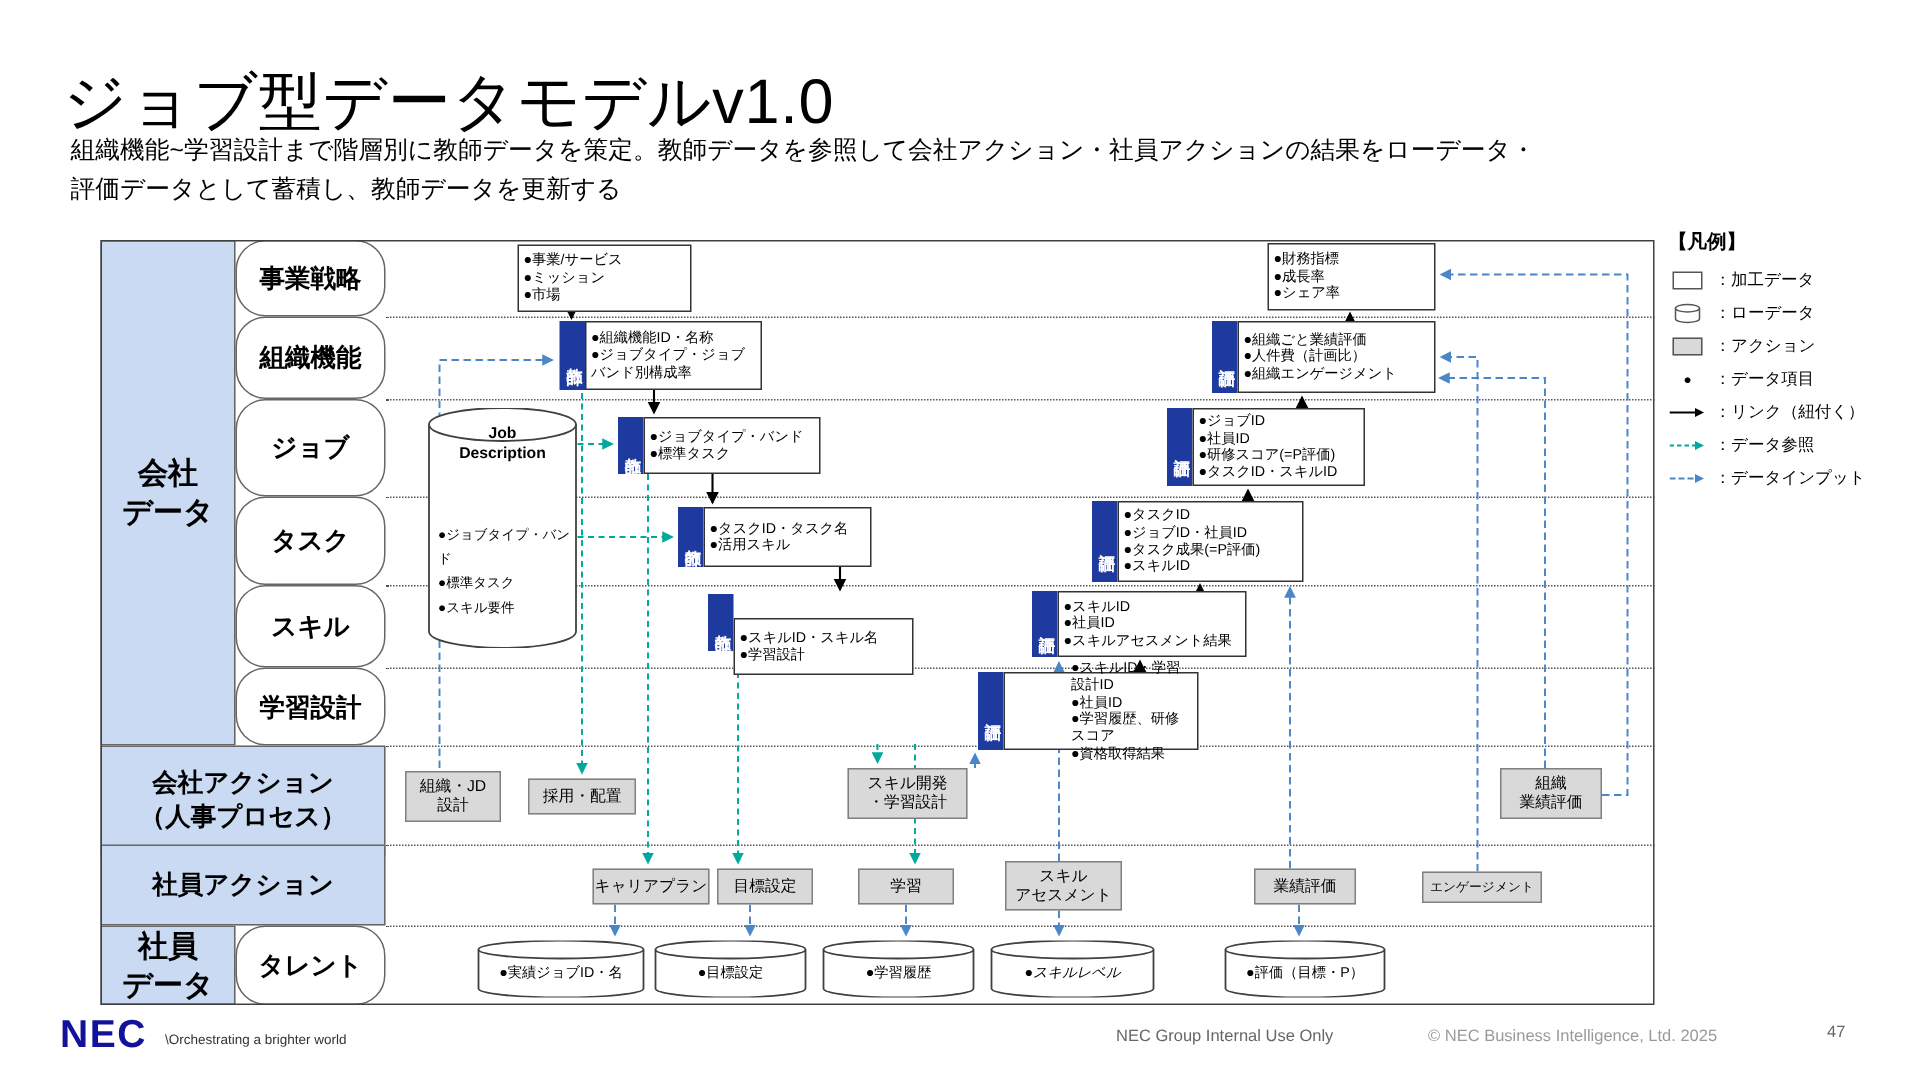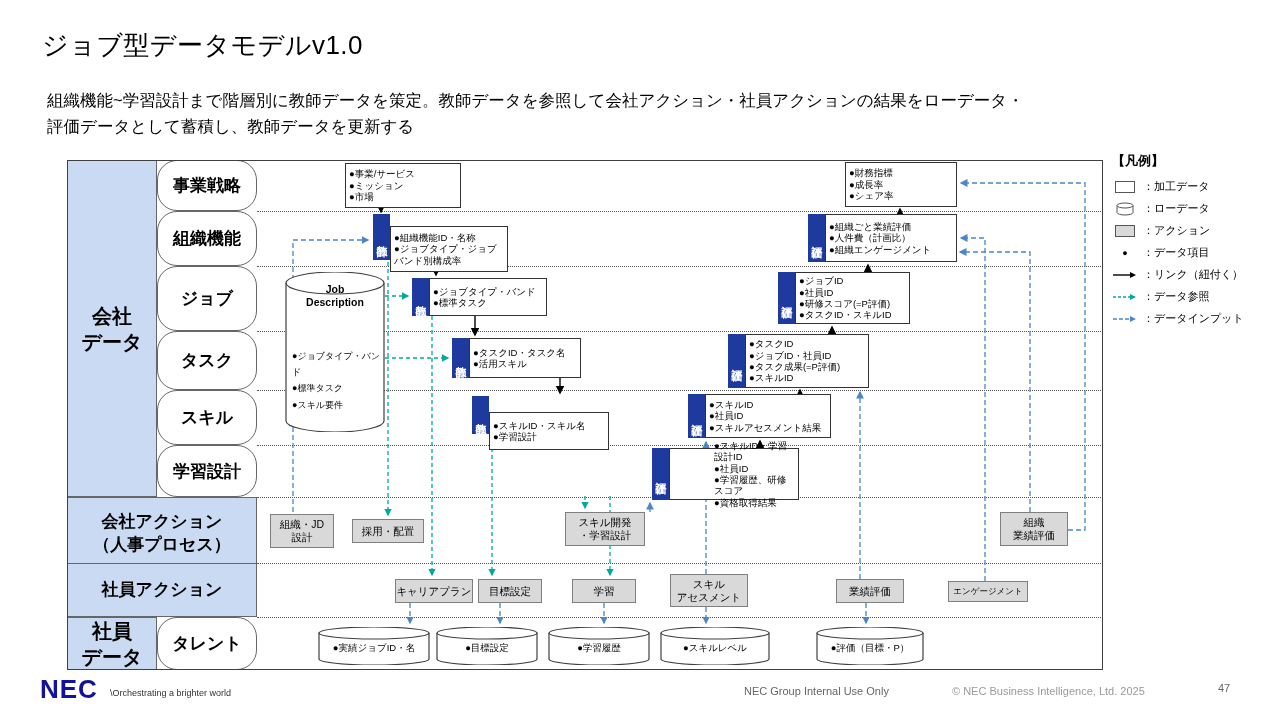--- a/index.html
+++ b/index.html
@@ -1,19 +1,19 @@
 <!DOCTYPE html>
 <html style="--hblue: #c9daf2; --agray: #d9d9d9; --teal: #00a99d; --inputblue: #4a86c8; --tagblue: #1e3a9e; --necblue: #12129a;"><head>
 <meta charset="utf-8">
 <style>
   html,body{margin:0;padding:0;background:#fff;}
   body{font-family:"Liberation Sans","DejaVu Sans",sans-serif;color:#000;}
   #slide{position:relative;width:1280px;height:720px;background:#fff;overflow:hidden;}
 
-  #title{position:absolute;left:42px;top:28px;font-size:26px;letter-spacing:0.5px;}
+  #title{position:absolute;left:42px;top:40px;font-size:42px;letter-spacing:0.5px;}
   #subtitle{position:absolute;left:47px;top:88px;font-size:16.5px;line-height:1.55;}
 
   .cell{position:absolute;box-sizing:border-box;border:1px solid #666;display:flex;align-items:center;
         justify-content:center;text-align:center;white-space:pre-line;background:#fff;z-index:1;}
   .blue{background:var(--hblue);}
   .lbl{font-size:17px;font-weight:bold;border-radius:20px;}
   .big{font-size:20px;font-weight:bold;line-height:1.3;}
   .mid{font-size:17px;font-weight:bold;line-height:1.35;}
 
   .dot{position:absolute;left:257px;width:846px;height:0;border-top:1px dotted #555;z-index:0;}
@@ -141,21 +141,21 @@
         <div class="ditem">●ミッション</div>
         <div class="ditem">●市場</div>
       </div>
       <div class="dbox" style="left: 845px; top: 162px; width: 112px; height: 45px;">
         <div class="ditem">●財務指標</div>
         <div class="ditem">●成長率</div>
         <div class="ditem">●シェア率</div>
       </div>
       <div class="tgroup" style="left: 373px; top: 214px; width: 135px; height: 46px;">
         <div class="ttag">教師</div>
-        <div class="tbox" style="left: 17px; top: 0px; width: 118px; height: 46px; margin-top: 12px;">
+        <div class="tbox" style="left: 17px; top: 0px; width: 118px; height: 46px;">
           <div class="ditem">●組織機能ID・名称</div>
           <div class="ditem">●ジョブタイプ・ジョブバンド別構成率</div>
         </div>
       </div>
       <div class="tgroup" style="left: 412px; top: 278px; width: 135px; height: 38px;">
         <div class="ttag">教師</div>
         <div class="tbox" style="left: 17px; top: 0px; width: 118px; height: 38px;">
           <div class="ditem">●ジョブタイプ・バンド</div>
           <div class="ditem">●標準タスク</div>
         </div>
@@ -243,21 +243,21 @@
         </svg>
         <div class="ctext" style="top: 15px;">●目標設定</div>
       </div>
       <div class="cyl" style="left: 548px; top: 627px; width: 102px; height: 38px;">
         <svg width="102" height="38" viewBox="0 0 102 38">
     <path d="M1 6 L1 32 A 50 6 0 0 0 101 32 L 101 6" fill="#fff" stroke="#404040" stroke-width="1.2"></path>
     <ellipse cx="51" cy="6" rx="50" ry="6" fill="#fff" stroke="#404040" stroke-width="1.2"></ellipse>
         </svg>
         <div class="ctext" style="top: 15px;">●学習履歴</div>
       </div>
-      <div class="cyl" style="left: 660px; top: 627px; width: 110px; height: 30px;">
+      <div class="cyl" style="left: 660px; top: 627px; width: 110px; height: 30px; font-style: italic;">
         <svg width="110" height="38" viewBox="0 0 110 38">
     <path d="M1 6 L1 32 A 54 6 0 0 0 109 32 L 109 6" fill="#fff" stroke="#404040" stroke-width="1.2"></path>
     <ellipse cx="55" cy="6" rx="54" ry="6" fill="#fff" stroke="#404040" stroke-width="1.2"></ellipse>
         </svg>
         <div class="ctext" style="top: 15px;">●スキルレベル</div>
       </div>
       <div class="cyl" style="left: 816px; top: 627px; width: 108px; height: 38px;">
         <svg width="108" height="38" viewBox="0 0 108 38">
     <path d="M1 6 L1 32 A 53 6 0 0 0 107 32 L 107 6" fill="#fff" stroke="#404040" stroke-width="1.2"></path>
     <ellipse cx="54" cy="6" rx="53" ry="6" fill="#fff" stroke="#404040" stroke-width="1.2"></ellipse>

